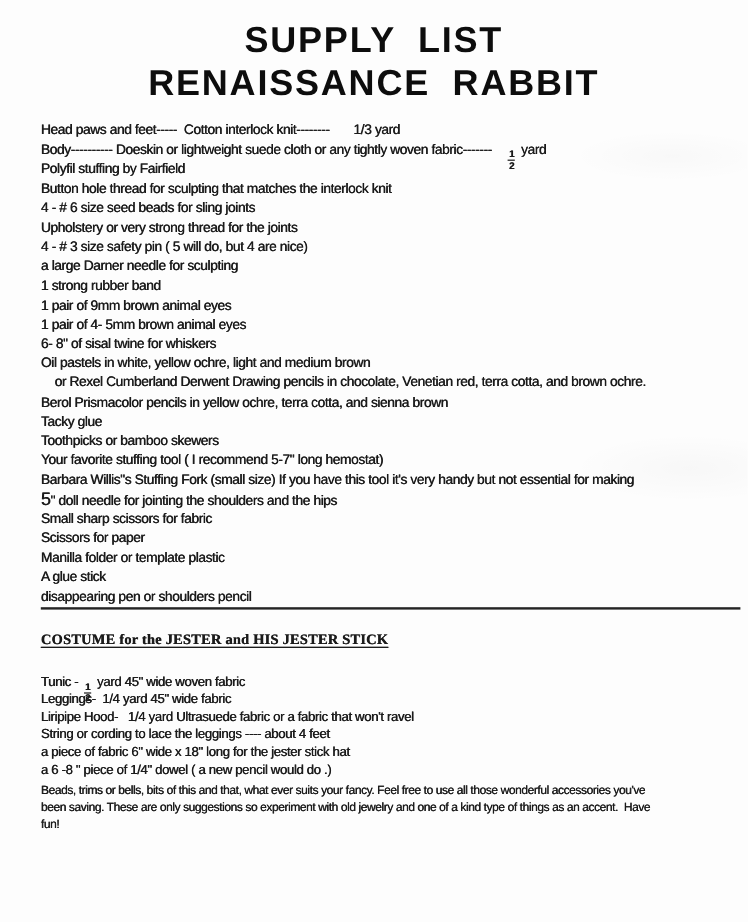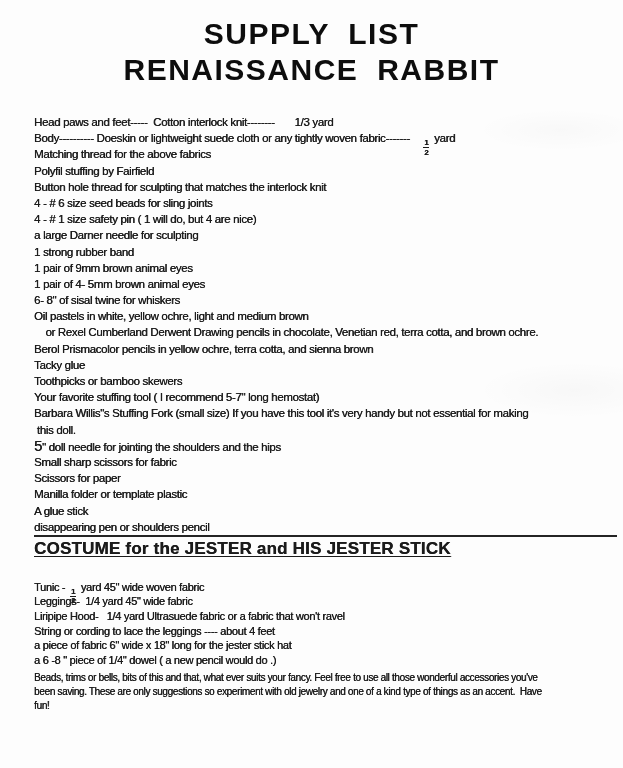--- a/index.html
+++ b/index.html
@@ -23,21 +23,21 @@
   .title-block{
     text-align:center;
     font-weight:bold;
     font-size:30px;
     line-height:36px;
     letter-spacing:1.5px;
     word-spacing:9px;
     color:#0d0d0d;
     margin-right:26px;
   }
-  .supply-list{margin-top:26px;}
+  .supply-list{margin-top:13px;}
   .line{
     white-space:pre;
     height:16.2px;
     line-height:16.2px;
     font-size:11.5px;
     letter-spacing:-0.35px;
     text-shadow:0.35px 0 currentColor;
   }
   .line.rule-after{
     border-bottom:2px solid #242424;
@@ -52,27 +52,28 @@
     line-height:1;
     font-size:8px;
     font-weight:bold;
     height:13px;
     justify-content:center;
     margin:0 2px;
   }
   .frac .num{border-bottom:1px solid #1b1b1b;padding:0 1px;}
   .frac .den{padding-top:0.5px;}
   .costume-heading{
-    margin-top:2px;
-    font-size:17px;
+    margin-top:18px;
+    font-size:12px;
     font-weight:bold;
     letter-spacing:0.2px;
     text-decoration:underline;
     text-underline-offset:2px;
     text-shadow:0.3px 0 currentColor;
+    font-family:Liberation Serif, serif;
   }
   .costume-list{margin-top:21px;}
   .costume-list .line{
     height:14.6px;
     line-height:14.6px;
     font-size:11px;
     letter-spacing:-0.3px;
   }
   .note{
     margin-top:4px;
@@ -90,38 +91,37 @@
 <div class="page">
 
   <div class="title-block">
     <div>SUPPLY LIST</div>
     <div>RENAISSANCE RABBIT</div>
   </div>
 
   <div class="supply-list">
       <div class="line">Head paws and feet-----  Cotton interlock knit--------       1/3 yard</div>
       <div class="line">Body---------- Doeskin or lightweight suede cloth or any tightly woven fabric-------    <span class="frac"><span class="num">1</span><span class="den">2</span></span> yard</div>
-      <div class="line">Matching thread for the above fabrics</div>
       <div class="line">Polyfil stuffing by Fairfield</div>
       <div class="line">Button hole thread for sculpting that matches the interlock knit</div>
       <div class="line">4 - # 6 size seed beads for sling joints</div>
-      <div class="line">4 - # 1 size safety pin ( 1 will do, but 4 are nice)</div>
+      <div class="line">Upholstery or very strong thread for the joints</div>
+      <div class="line">4 - # 3 size safety pin ( 5 will do, but 4 are nice)</div>
       <div class="line">a large Darner needle for sculpting</div>
       <div class="line">1 strong rubber band</div>
       <div class="line">1 pair of 9mm brown animal eyes</div>
       <div class="line">1 pair of 4- 5mm brown animal eyes</div>
       <div class="line">6- 8" of sisal twine for whiskers</div>
       <div class="line">Oil pastels in white, yellow ochre, light and medium brown</div>
       <div class="line">    or Rexel Cumberland Derwent Drawing pencils in chocolate, Venetian red, terra cotta, and brown ochre.</div>
       <div class="line">Berol Prismacolor pencils in yellow ochre, terra cotta, and sienna brown</div>
       <div class="line">Tacky glue</div>
       <div class="line">Toothpicks or bamboo skewers</div>
       <div class="line">Your favorite stuffing tool ( I recommend 5-7" long hemostat)</div>
       <div class="line">Barbara Willis"s Stuffing Fork (small size) If you have this tool it's very handy but not essential for making</div>
-      <div class="line"> this doll.</div>
       <div class="line"><span class="lead-big">5</span>" doll needle for jointing the shoulders and the hips</div>
       <div class="line">Small sharp scissors for fabric</div>
       <div class="line">Scissors for paper</div>
       <div class="line">Manilla folder or template plastic</div>
       <div class="line">A glue stick</div>
       <div class="line rule-after">disappearing pen or shoulders pencil</div>
     </div>
 
   <div class="costume-heading">COSTUME for the JESTER and HIS JESTER STICK</div>
 

